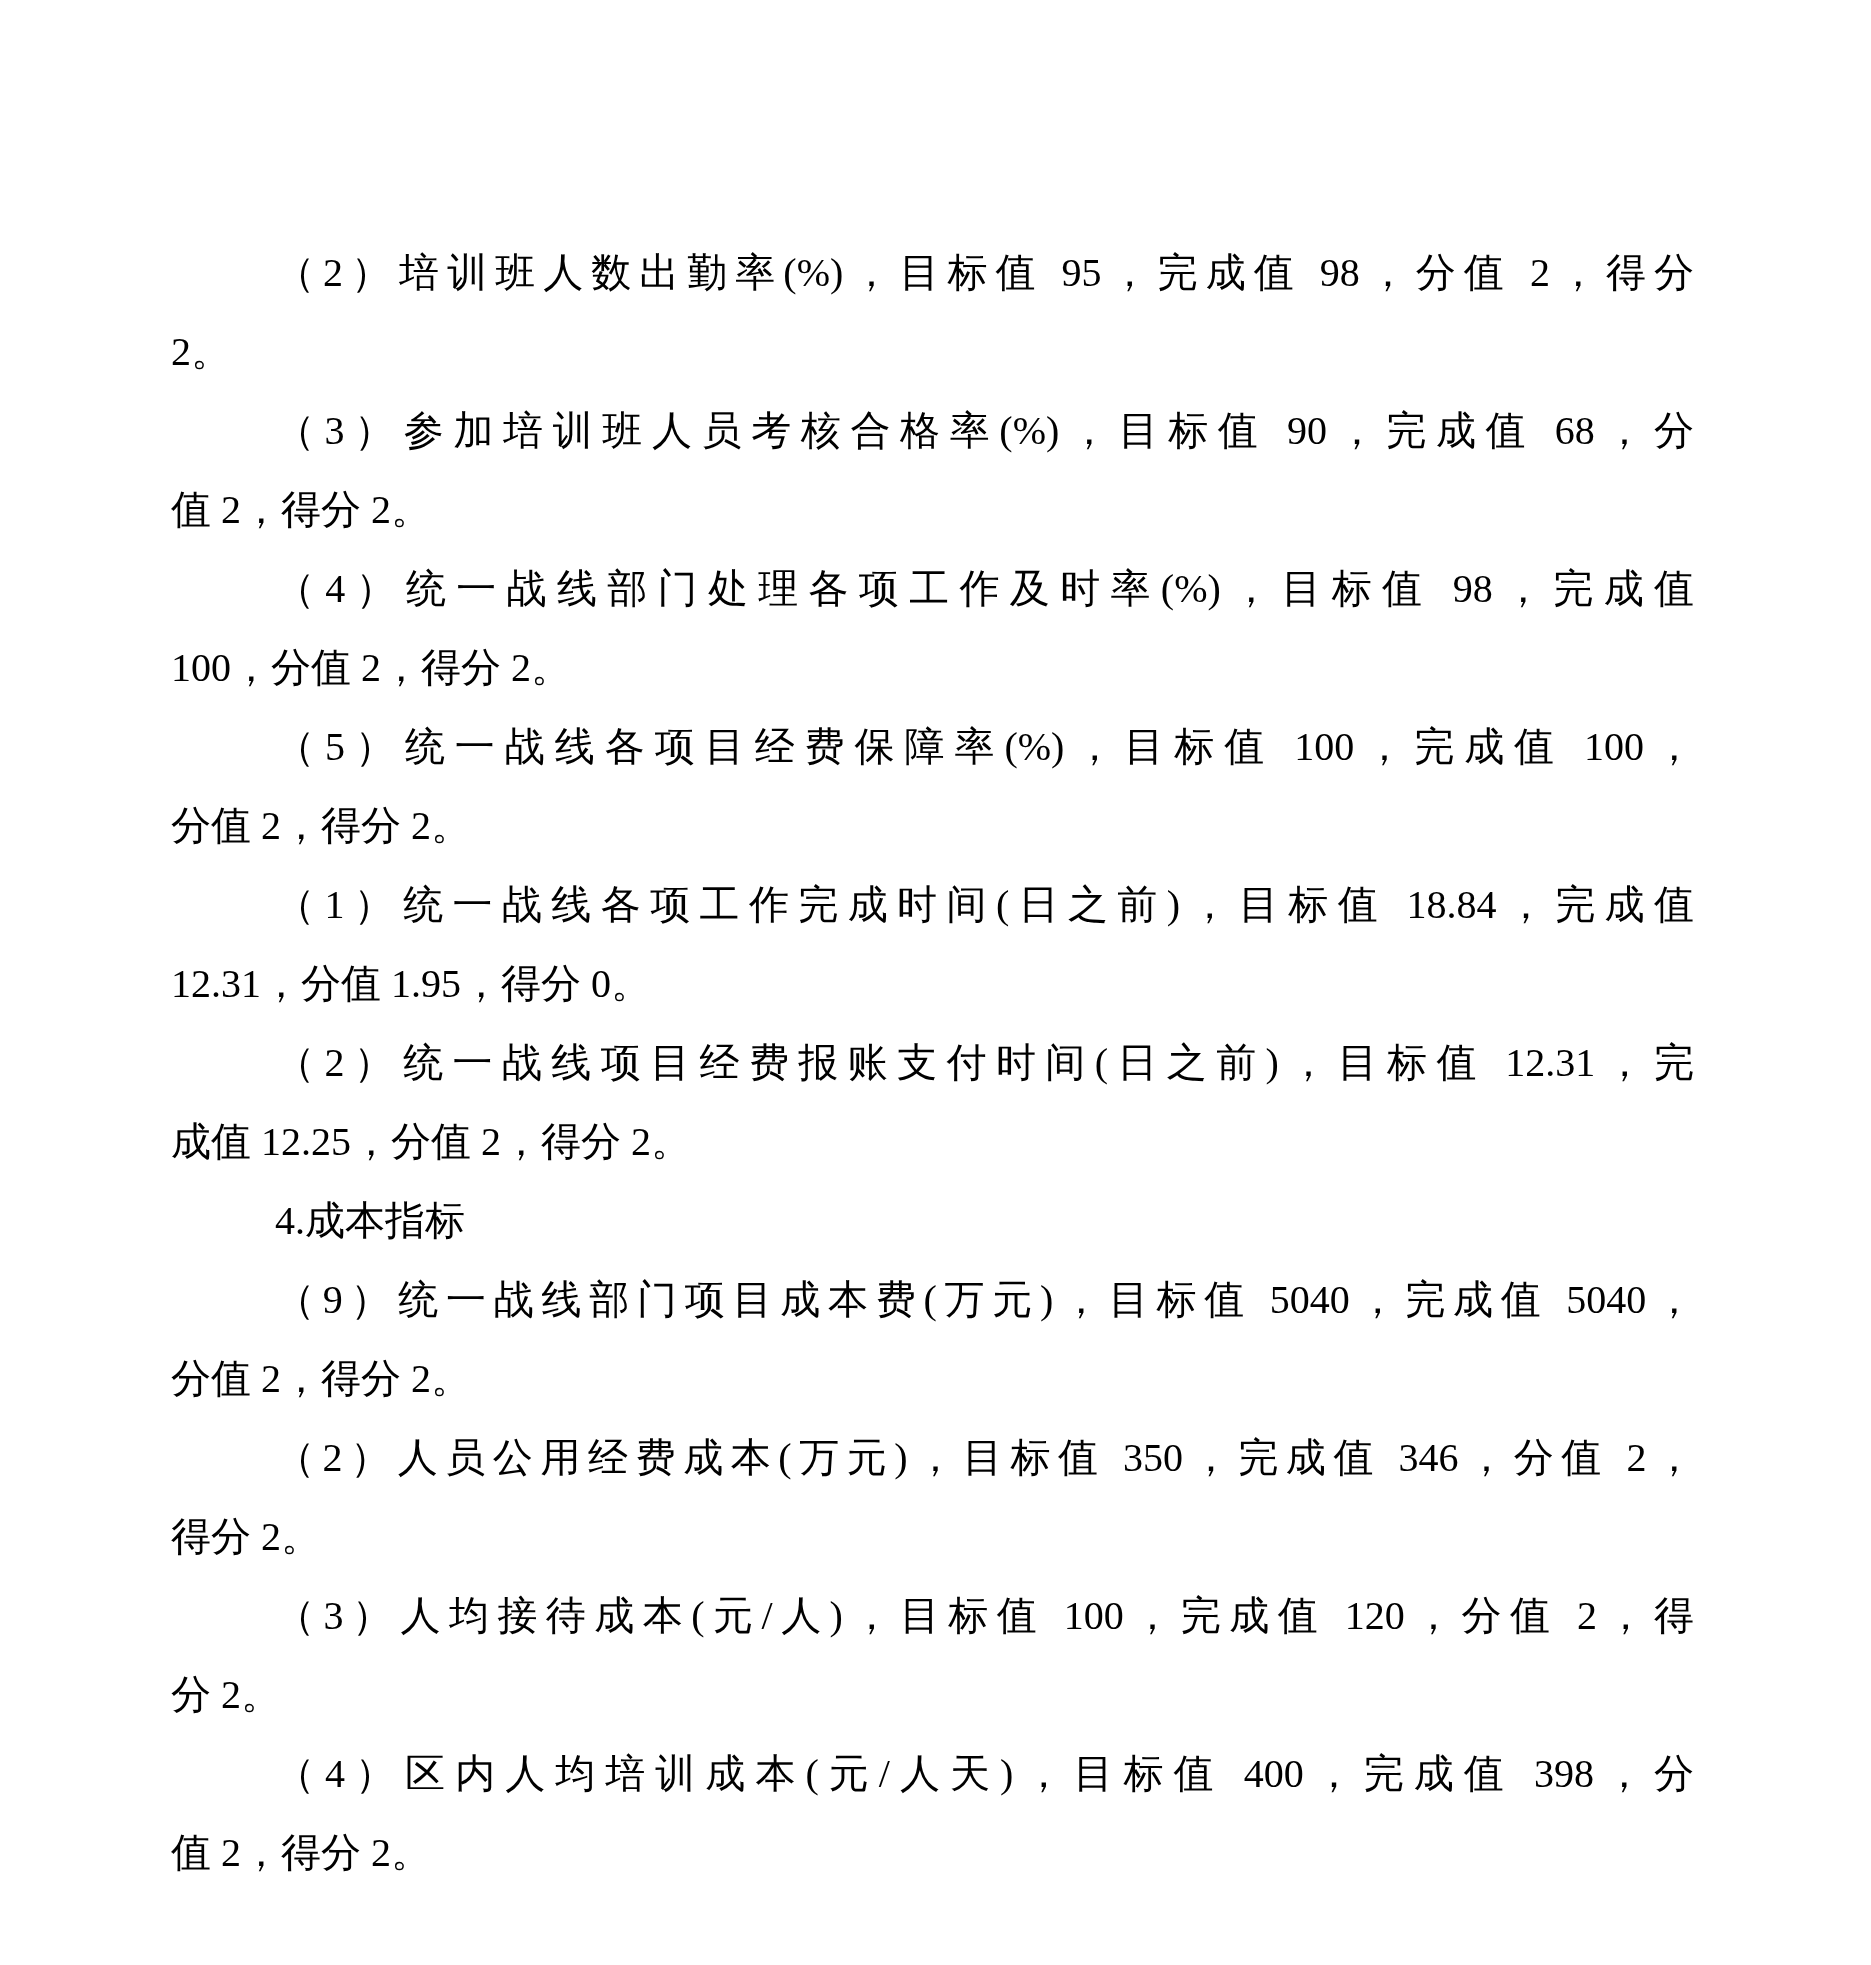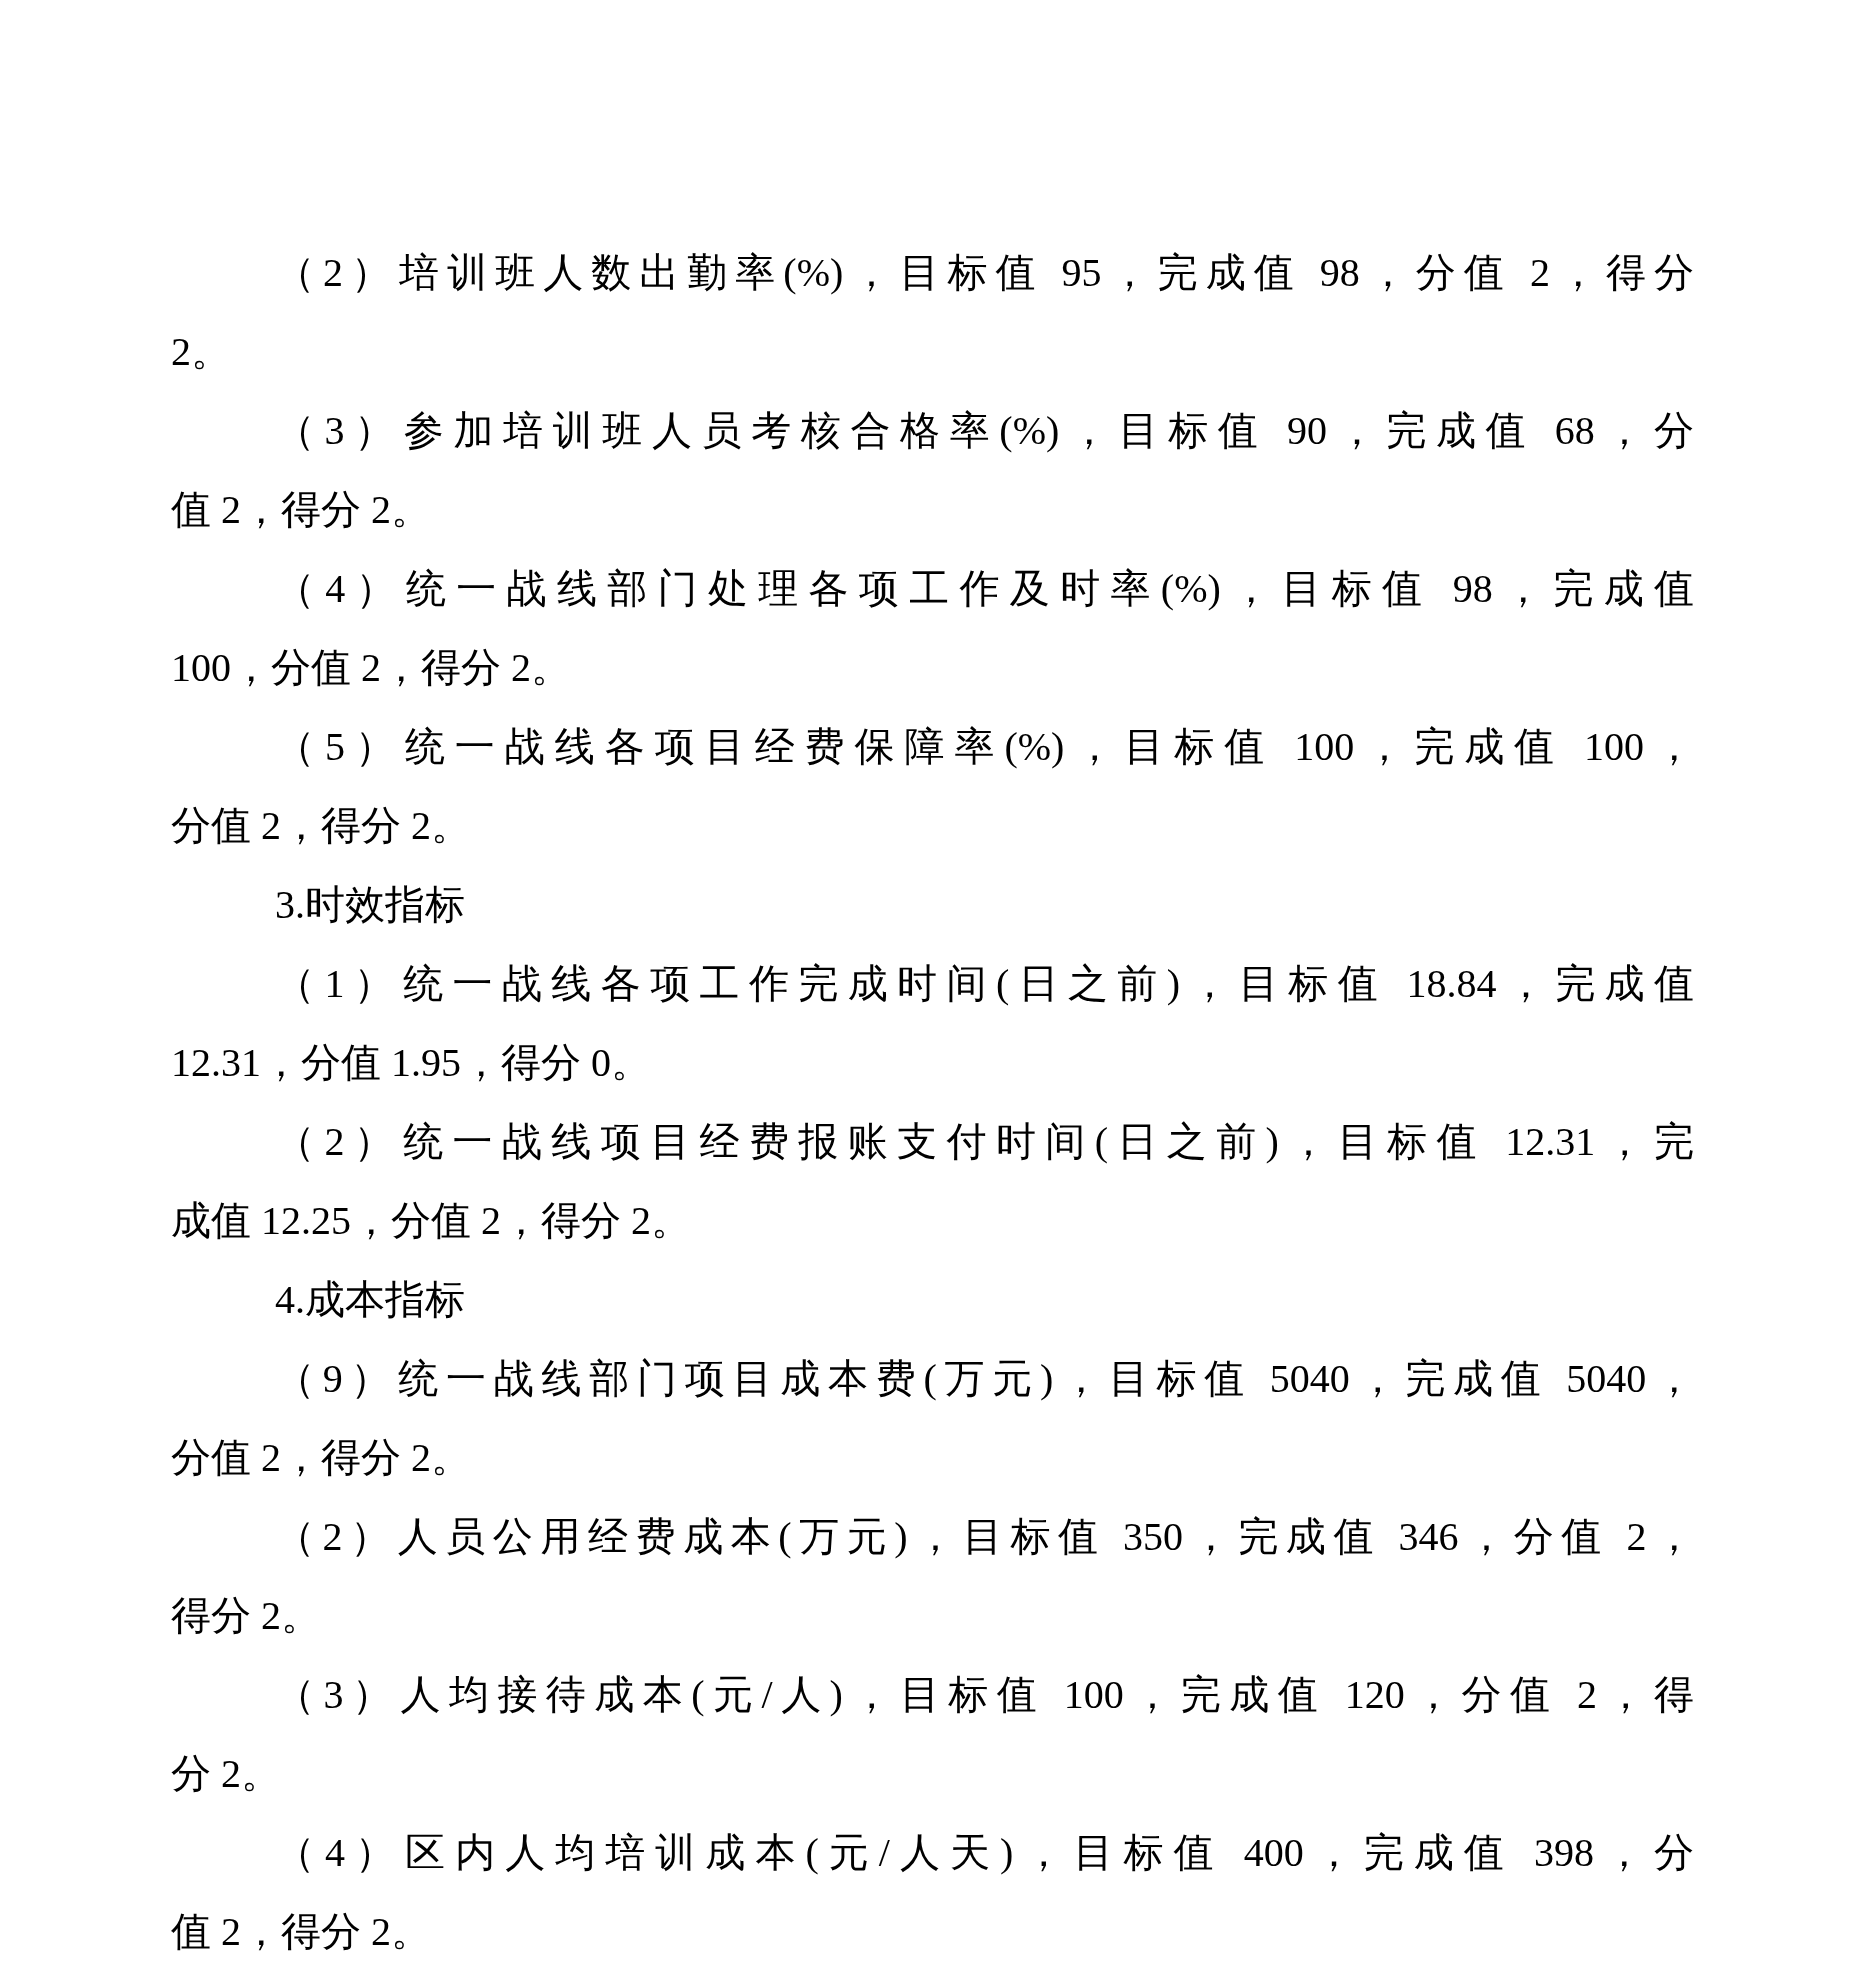--- a/index.html
+++ b/index.html
@@ -45,21 +45,20 @@
 <div class="page">
   <div class="text-body">
       <div class="line indent fill">（2）培训班人数出勤率(%)，目标值 95，完成值 98，分值 2，得分</div>
       <div class="line">2。</div>
       <div class="line indent fill">（3）参加培训班人员考核合格率(%)，目标值 90，完成值 68，分</div>
       <div class="line">值 2，得分 2。</div>
       <div class="line indent fill">（4）统一战线部门处理各项工作及时率(%)，目标值 98，完成值</div>
       <div class="line">100，分值 2，得分 2。</div>
       <div class="line indent fill">（5）统一战线各项目经费保障率(%)，目标值 100，完成值 100，</div>
       <div class="line">分值 2，得分 2。</div>
-      <div class="line indent">3.时效指标</div>
       <div class="line indent fill">（1）统一战线各项工作完成时间(日之前)，目标值 18.84，完成值</div>
       <div class="line">12.31，分值 1.95，得分 0。</div>
       <div class="line indent fill">（2）统一战线项目经费报账支付时间(日之前)，目标值 12.31，完</div>
       <div class="line">成值 12.25，分值 2，得分 2。</div>
       <div class="line indent">4.成本指标</div>
       <div class="line indent fill">（9）统一战线部门项目成本费(万元)，目标值 5040，完成值 5040，</div>
       <div class="line">分值 2，得分 2。</div>
       <div class="line indent fill">（2）人员公用经费成本(万元)，目标值 350，完成值 346，分值 2，</div>
       <div class="line">得分 2。</div>
       <div class="line indent fill">（3）人均接待成本(元/人)，目标值 100，完成值 120，分值 2，得</div>

